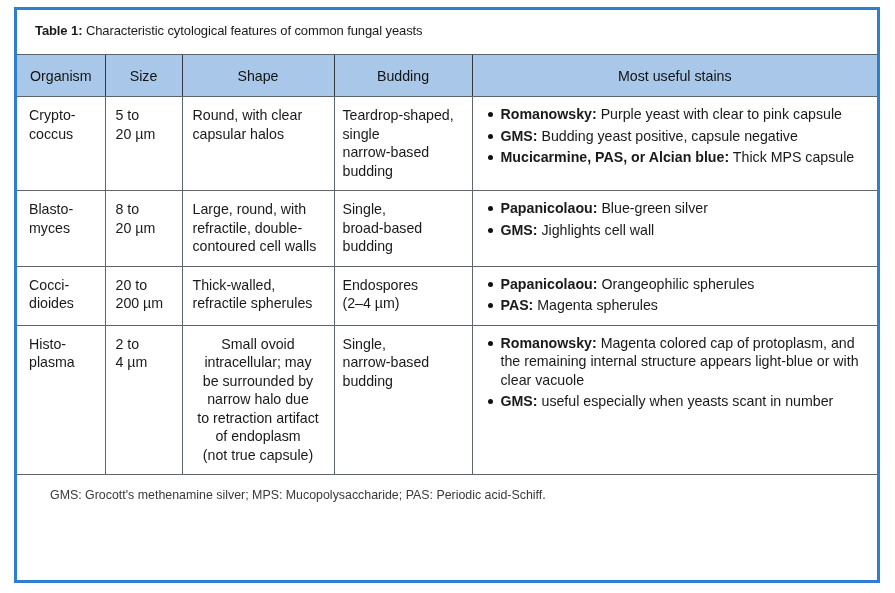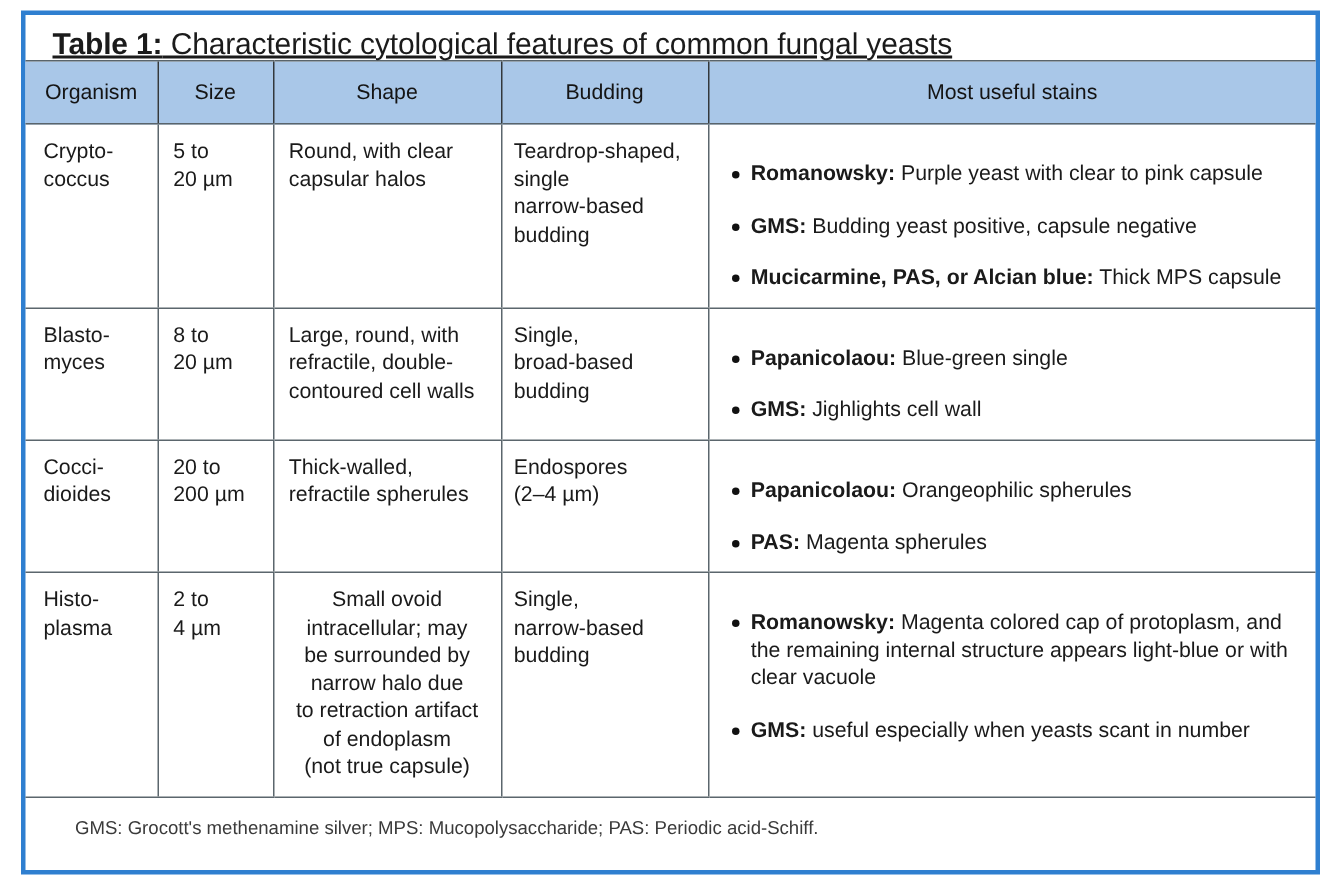--- a/index.html
+++ b/index.html
@@ -20,28 +20,27 @@
     left: 14px;
     top: 7px;
     width: 866px;
     height: 576px;
     border: 3px solid #2f7fd0;
     background: #ffffff;
     box-sizing: border-box;
   }
 
   #table-caption {
-    height: 30px;
+    height: 44px;
     line-height: 41px;
     padding-left: 18px;
-    font-size: 20px;
+    font-size: 13px;
     color: #1b1b1b;
     white-space: nowrap;
     letter-spacing: -0.1px;
-    text-decoration: underline;
   }
   #table-caption .caption-strong {
     font-weight: bold;
   }
 
   table.data-table {
     border-collapse: collapse;
     width: 100%;
     table-layout: fixed;
   }
@@ -87,21 +86,21 @@
 
   td.shape-centered { text-align: center; padding-left: 6px; padding-right: 6px; }
 
   ul.stain-list {
     margin: 0;
     padding: 0 4px 0 22px;
     list-style: none;
   }
   ul.stain-list li {
     position: relative;
-    margin: 16px 0 3px 0;
+    margin: 0 0 3px 0;
     line-height: 18.6px;
     font-size: 14.2px;
   }
   ul.stain-list li:last-child { margin-bottom: 0; }
   ul.stain-list li::before {
     content: "";
     position: absolute;
     left: -13px;
     top: 7px;
     width: 5px;
@@ -162,21 +161,21 @@
             </ul>
           </td>
         </tr>
         <tr>
           <td class="cell-organism"><span class="nowrap">Blasto-</span><br><span class="nowrap">myces</span></td>
           <td class="cell-size"><span class="nowrap">8 to</span><br><span class="nowrap">20 µm</span></td>
           <td class="cell-shape"><span class="nowrap">Large, round, with</span><br><span class="nowrap">refractile, double-</span><br><span class="nowrap">contoured cell walls</span></td>
           <td class="cell-budding"><span class="nowrap">Single,</span><br><span class="nowrap">broad-based</span><br><span class="nowrap">budding</span></td>
           <td class="cell-stains">
             <ul class="stain-list">
-              <li><span class="stain-name">Papanicolaou:</span><span> Blue-green single</span></li>
+              <li><span class="stain-name">Papanicolaou:</span><span> Blue-green silver</span></li>
               <li><span class="stain-name">GMS:</span><span> Jighlights cell wall</span></li>
             </ul>
           </td>
         </tr>
         <tr>
           <td class="cell-organism"><span class="nowrap">Cocci-</span><br><span class="nowrap">dioides</span></td>
           <td class="cell-size"><span class="nowrap">20 to</span><br><span class="nowrap">200 µm</span></td>
           <td class="cell-shape"><span class="nowrap">Thick-walled,</span><br><span class="nowrap">refractile spherules</span></td>
           <td class="cell-budding"><span class="nowrap">Endospores</span><br><span class="nowrap">(2–4 µm)</span></td>
           <td class="cell-stains">

